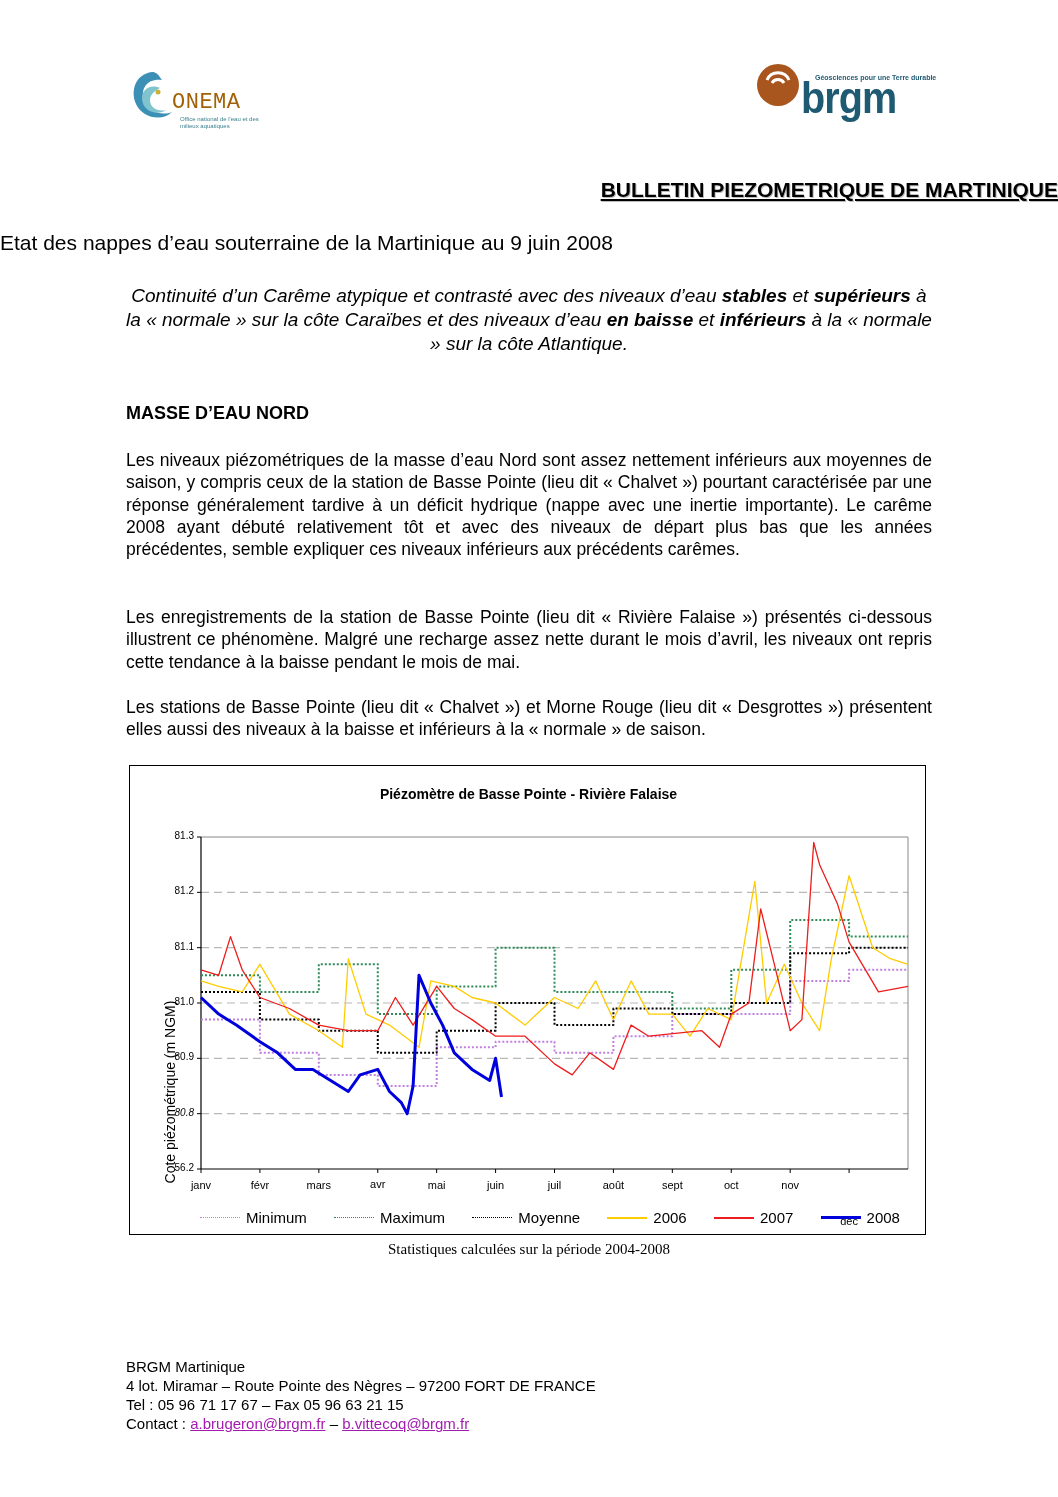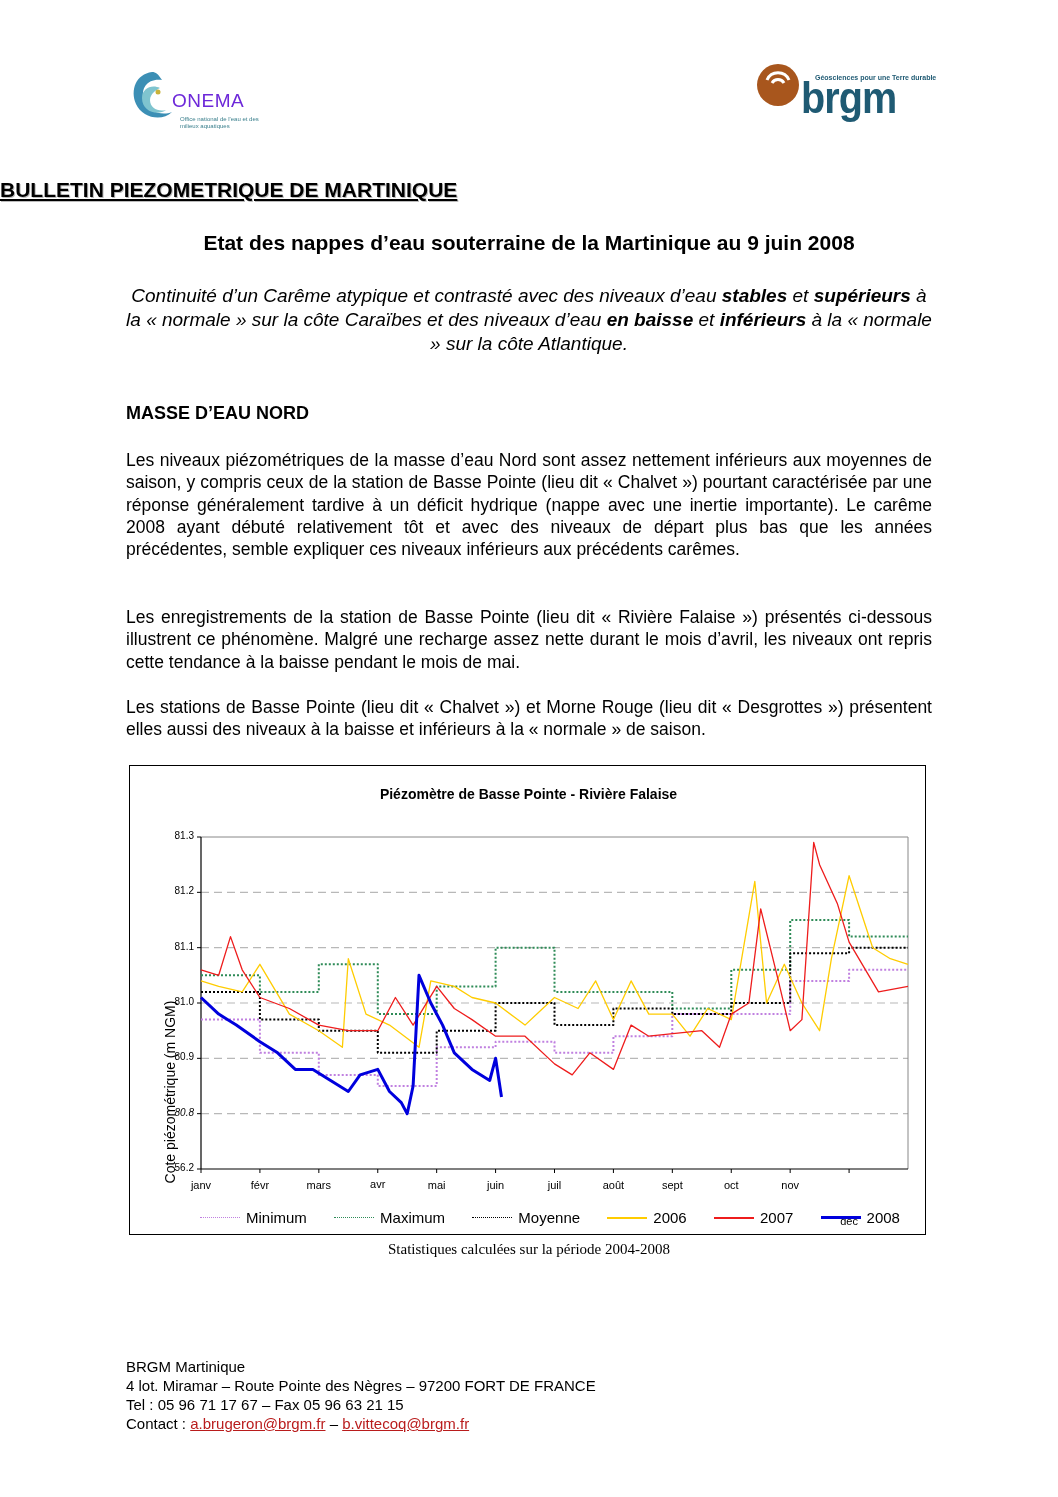--- a/index.html
+++ b/index.html
@@ -1,43 +1,43 @@
 <!DOCTYPE html>
 <html><head>
 <meta charset="utf-8">
 <style>
   html,body{margin:0;padding:0;background:#ffffff;}
   body{width:1058px;height:1497px;position:relative;font-family:"Liberation Sans",sans-serif;color:#000;overflow:hidden;}
   .abs{position:absolute;}
   
   .onema{left:128px;top:66px;width:145px;height:66px;}
   .onema .swirl{position:absolute;left:0;top:2px;width:48px;height:58px;}
-  .onema .name{position:absolute;left:44px;top:24px;font-family:Liberation Sans, sans-serif;font-size:19px;color:#6d28d9;letter-spacing:0.5px;}
+  .onema .name{position:absolute;left:44px;top:24px;font-family:Liberation Mono, monospace;font-size:22px;color:#a16207;letter-spacing:0.5px;}
   .onema .sub{position:absolute;left:52px;top:50px;font-size:6px;line-height:7px;color:#3a7f8c;width:90px;}
   .brgm{left:757px;top:64px;width:180px;height:72px;}
   .brgm .ball{position:absolute;left:0;top:0;width:42px;height:42px;border-radius:50%;background:#a8561d;}
   .brgm .word{position:absolute;left:44px;top:8px;font-size:44px;font-weight:bold;color:#1f5a73;letter-spacing:-1px;line-height:52px;transform:scaleX(0.9);transform-origin:left;}
   .brgm .tag{position:absolute;left:58px;top:10px;font-size:7px;font-weight:bold;color:#1f5a73;white-space:nowrap;}
   
-  .title{left:0;width:1058px;top:178px;text-align:left;font-size:21px;font-weight:bold;text-decoration:underline;text-shadow:1px 1px 0 #bbb;}
-  .subtitle{left:0;width:1058px;top:231px;text-align:center;font-size:21px;font-weight:bold;}
+  .title{left:0;width:1058px;top:178px;text-align:right;font-size:21px;font-weight:bold;text-decoration:underline;text-shadow:1px 1px 0 #bbb;}
+  .subtitle{left:0;width:1058px;top:231px;text-align:left;font-size:21px;font-weight:normal;}
   .lede{left:126px;width:806px;top:284px;text-align:center;font-size:19px;font-style:italic;line-height:24px;}
   .h2{left:126px;top:403px;font-size:18px;font-weight:bold;}
   .para{left:126px;width:806px;font-size:17.5px;line-height:22.3px;text-align:justify;}
   
   .chartbox{left:129px;top:765px;width:797px;height:470px;border:1px solid #000;box-sizing:border-box;}
   .ctitle{left:0;width:797px;top:18px;text-align:center;font-size:14px;font-weight:bold;line-height:20px;}
   .ytick{font-size:10px;width:40px;text-align:right;}
   .xtick{font-size:11px;width:50px;text-align:center;}
   .ylabel{font-size:14px;white-space:nowrap;transform:rotate(-90deg);transform-origin:center;}
   .legend-item{font-size:15px;display:flex;align-items:center;}
   .legend-swatch{display:inline-block;width:40px;height:0;margin-right:6px;}
   .caption{left:0;width:1058px;top:1241px;text-align:center;font-family:"Liberation Serif",serif;font-size:15px;}
   .footer{left:126px;top:1357px;font-size:15px;line-height:19px;}
-  .footer a{color:#b91c1c;text-decoration:underline;}
+  .footer a{color:#a21caf;text-decoration:underline;}
 </style>
 </head>
 <body>
 
 <div class="abs onema">
   <svg class="swirl" viewBox="0 0 48 58">
     <path d="M24 4 C8 6 2 22 8 36 C14 50 34 54 44 44 C34 48 20 44 16 32 C12 20 20 10 34 12 C30 6 28 4 24 4Z" fill="#3c8fb5"></path>
     <path d="M14 30 C14 20 24 16 32 20 C28 22 22 26 22 32 C22 40 30 44 38 42 C30 48 14 44 14 30Z" fill="#7fc4cf"></path>
     <circle cx="30" cy="24" r="2.5" fill="#c9b23a"></circle>
   </svg>

